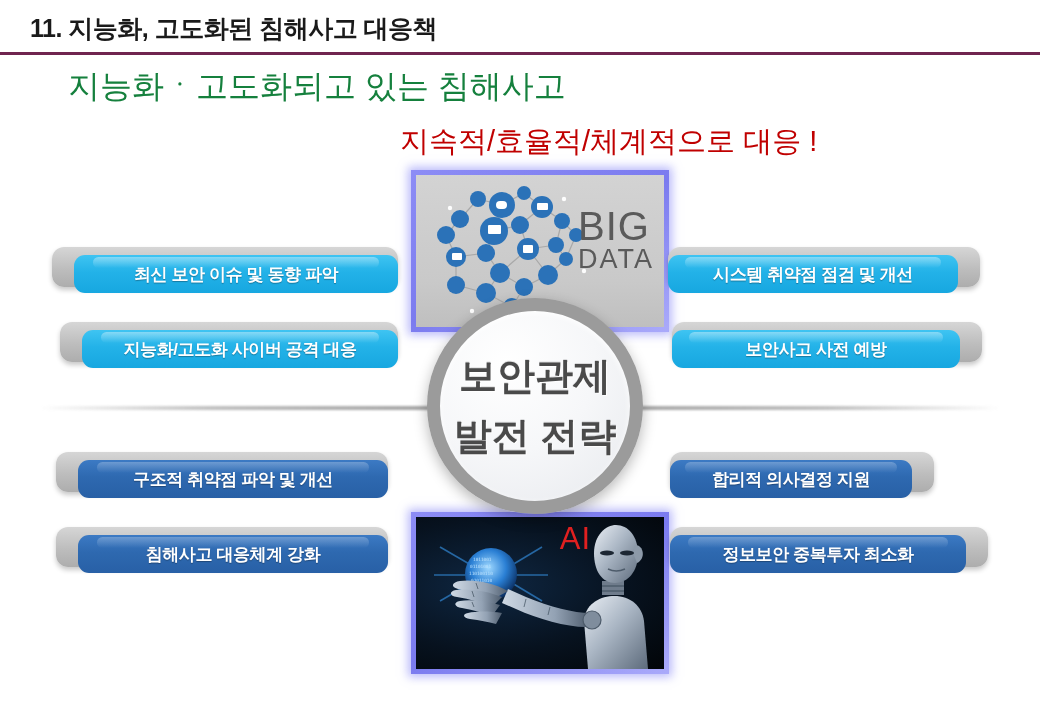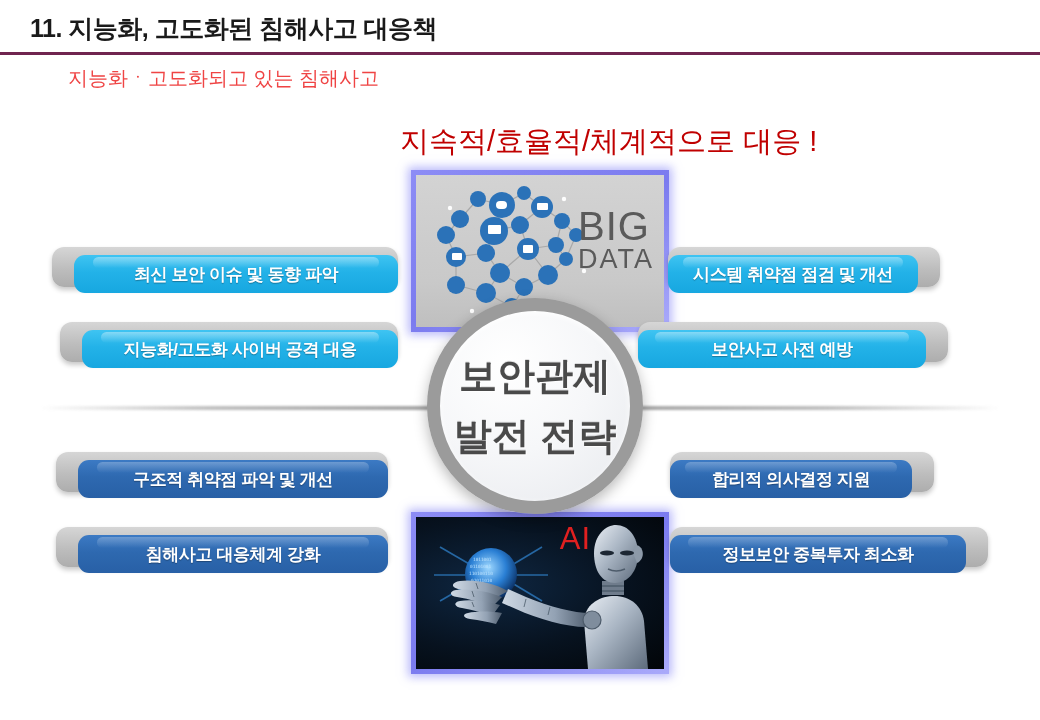--- a/index.html
+++ b/index.html
@@ -37,23 +37,23 @@
     width: 1040px;
     height: 3px;
     background: #70244F;
   }
 
   
   .subtitle-main {
     position: absolute;
     left: 68px;
     top: 65px;
-    font-size: 20px;
+    font-size: 32px;
     font-weight: normal;
-    color: #ef4444;
+    color: #15803d;
     letter-spacing: 0px;
     white-space: nowrap;
   }
   .subtitle-accent {
     position: absolute;
     left: 400px;
     top: 122px;
     font-size: 29px;
     font-weight: normal;
     color: #C00000;
@@ -136,22 +136,22 @@
     top: 2px;
     height: 11px;
     border-radius: 8px;
     background: linear-gradient(to bottom, rgba(255,255,255,0.26), rgba(255,255,255,0));
     pointer-events: none;
   }
 
   
   #c-tl1 { left: 52px;  top: 247px; width: 346px; }
   #c-tl2 { left: 60px;  top: 322px; width: 338px; }
-  #c-tr1 { left: 668px; top: 247px; width: 272px; }
-  #c-tr2 { left: 638px; top: 322px; width: 310px; }
+  #c-tr1 { left: 668px; top: 247px; width: 312px; }
+  #c-tr2 { left: 672px; top: 322px; width: 310px; }
   #c-bl1 { left: 56px;  top: 452px; width: 332px; }
   #c-bl2 { left: 56px;  top: 527px; width: 332px; }
   #c-br1 { left: 670px; top: 452px; width: 264px; }
   #c-br2 { left: 670px; top: 527px; width: 318px; }
 
   
   .pic-frame {
     position: absolute;
     border: 5px solid;
     border-image: linear-gradient(150deg, #8C8CF5, #7B7BEF, #A9A9FA) 1;

